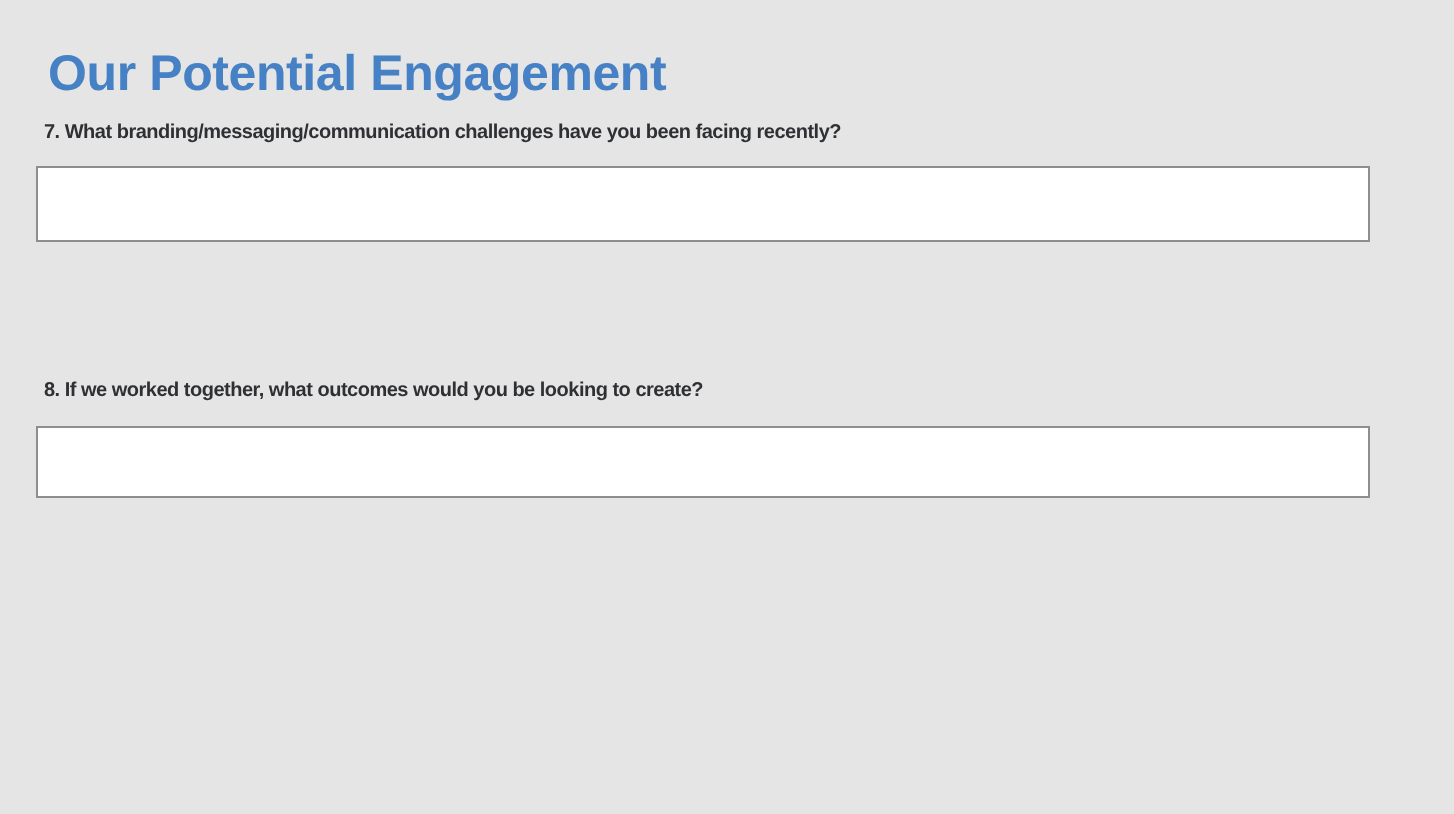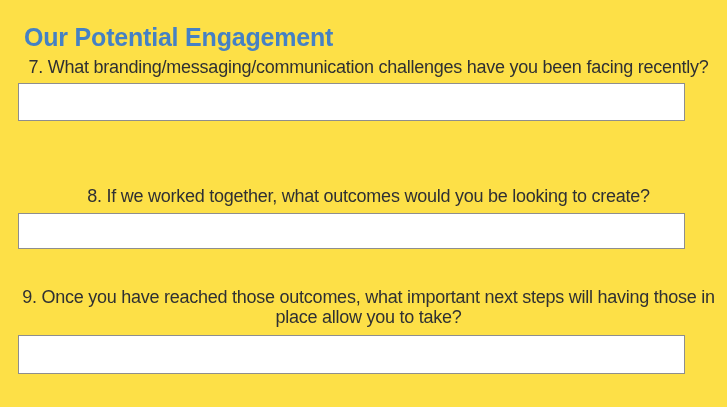--- a/index.html
+++ b/index.html
@@ -10,47 +10,46 @@
     width: 727px;
     height: 407px;
     background: #ffffff;
     font-family: "Liberation Sans", sans-serif;
     overflow: hidden;
   }
   .page {
     position: relative;
     width: 727px;
     height: 407px;
-    background: #fde047;
+    background: #e5e5e5;
   }
   .page-title {
     position: absolute;
     left: 24px;
     top: 4px;
     font-size: 25px;
     font-weight: bold;
     color: #4581c4;
     letter-spacing: -0.2px;
     line-height: 32px;
     white-space: nowrap;
   }
   .question-block {
     position: absolute;
     left: 0;
     width: 727px;
   }
   .q-text {
     margin: 0;
     padding: 0 12px 0 22px;
-    font-size: 18px;
-    font-weight: normal;
+    font-size: 10px;
+    font-weight: bold;
     color: #2f3033;
     line-height: 20px;
     letter-spacing: -0.25px;
-    text-align: center;
   }
   .q-subtext {
     margin: 0;
     padding: 1px 12px 0 22px;
     font-size: 14.2px;
     font-weight: normal;
     font-style: italic;
     color: #35363a;
     line-height: 19px;
     letter-spacing: -0.2px;
@@ -86,18 +85,14 @@
   <div class="question-block" id="block-q7">
     <p class="q-text">7. What branding/messaging/communication challenges have you been facing recently?</p>
     <textarea class="answer-box" placeholder="" style=""></textarea>
   </div>
 
   <div class="question-block" id="block-q8">
     <p class="q-text">8. If we worked together, what outcomes would you be looking to create?</p>
     <textarea class="answer-box" placeholder="" style=""></textarea>
   </div>
 
-  <div class="question-block" id="block-q9">
-    <p class="q-text">9. Once you have reached those outcomes, what important next steps will having those in place allow you to take?</p>
-    <textarea class="answer-box" placeholder="" style=""></textarea>
-  </div>
 
 </div>
 
 </body></html>

